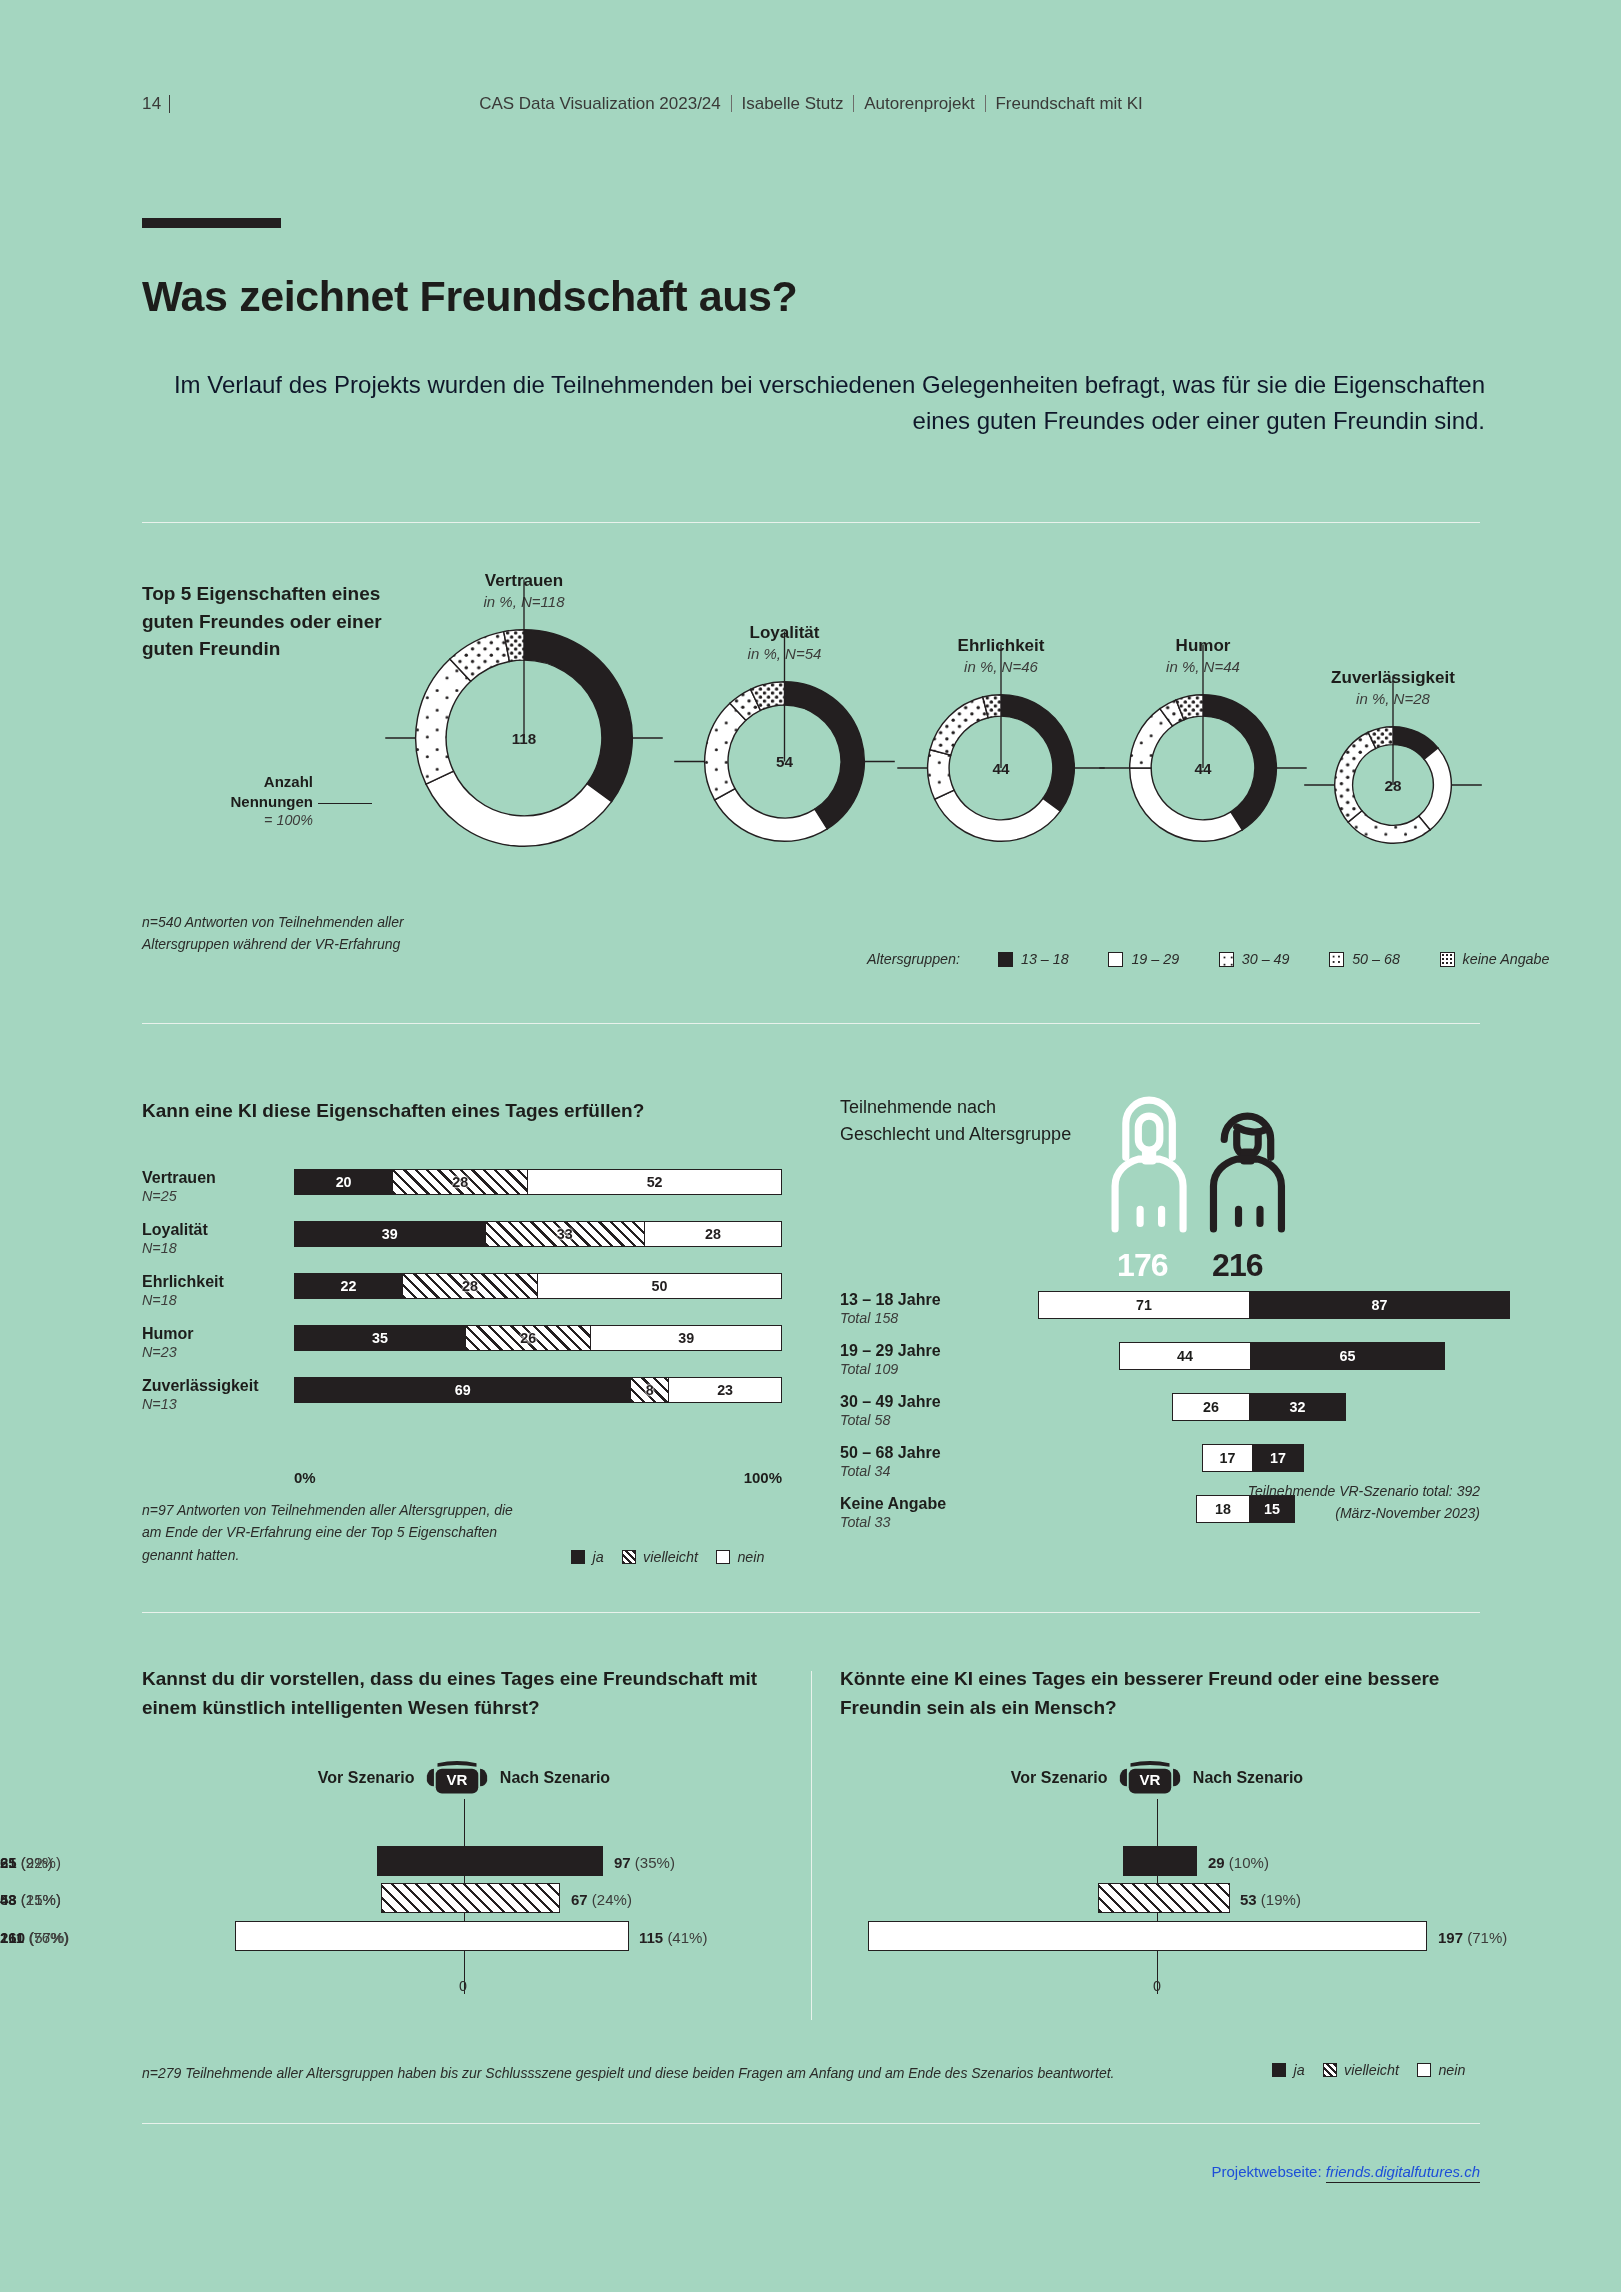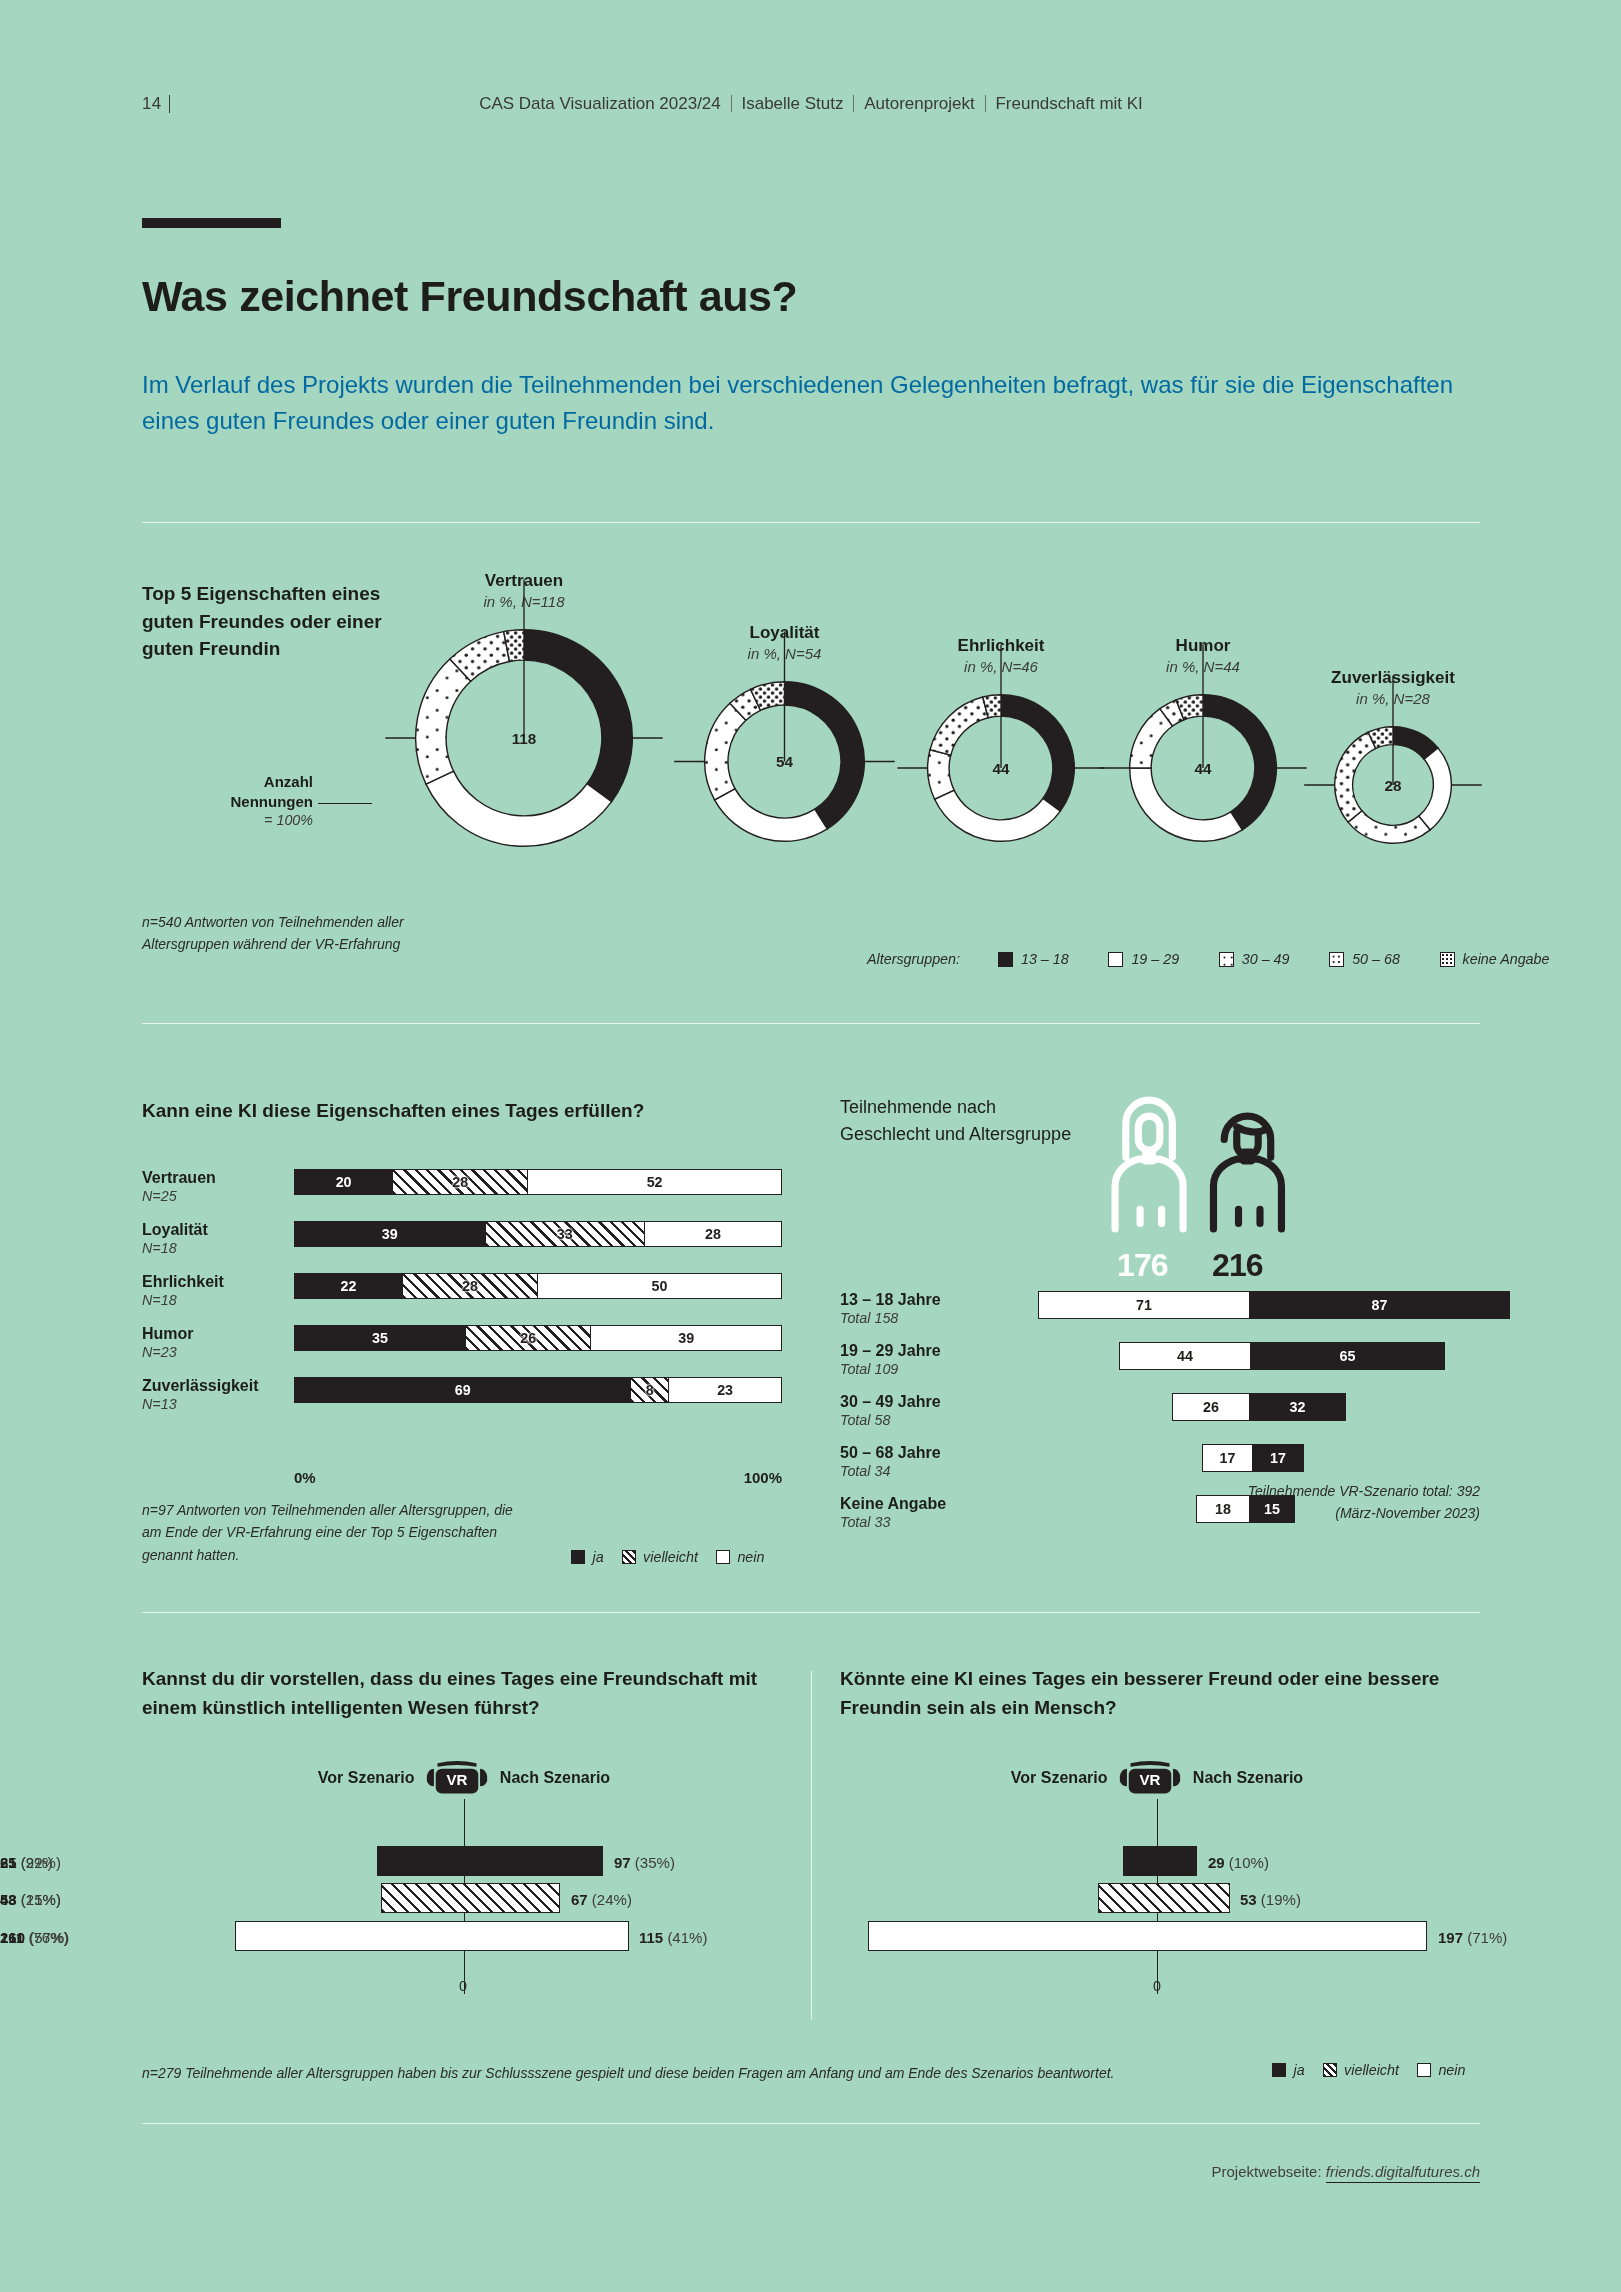--- a/index.html
+++ b/index.html
@@ -17,21 +17,21 @@
   .header { position:absolute; top:94px; left:0; width:100%; height:27px; }
   .pagenum { position:absolute; left:142px; top:0; font-size:17px; color:#3a3a38; letter-spacing:0.3px;}
   .pagenum .bar { display:inline-block; width:0.9px; height:18px; background:#3a3a38; vertical-align:-3.6px; margin-left:7.2px;}
   .hdr-right { position:absolute; right:0; left:0; top:0; text-align:center; font-size:17px; color:#3a3a38; }
   .hdr-right span { white-space:nowrap; }
   .hdr-sep { display:inline-block; width:0.9px; height:17px; background:#6d6d6a; vertical-align:-2.7px; margin:0 9.9px;}
 
   
   .rule-thick { position:absolute; left:142px; top:218px; width:139px; height:9.9px; background:#231f20;}
   h1.title { position:absolute; left:142px; top:272px; font-size:43px; font-weight:bold; letter-spacing:-0.4px;}
-  .intro { position:absolute; left:142px; top:367px; width:1343px; font-size:24px; line-height:1.5; color:#0369a1;}
+  .intro { position:absolute; left:142px; top:367px; width:1343px; font-size:24px; line-height:1.5; color:#0f172a;text-align:right;}
 
   .hr { position:absolute; left:142px; width:1338px; height:0.9px; background:#e9f2ec; }
 
   
   .sec1-title { position:absolute; left:142px; top:580px; width:260px; font-size:19px; font-weight:bold; line-height:1.45;}
   .anzahl { position:absolute; left:179px; top:772px; width:134px; text-align:right; font-size:15px; font-weight:bold; line-height:1.3;}
   .anzahl em { display:block; font-weight:normal; font-style:italic; font-size:14.3px; color:#3c3c3a;}
   .anzahl-line { position:absolute; top:803px; left:318px; width:54px; height:0.9px; background:#231f20;}
   .note1 { position:absolute; left:142px; top:912px; width:269px; font-size:14px; font-style:italic; line-height:1.55; color:#2b2b29;}
 
@@ -88,21 +88,21 @@
   .pbar .fillb { position:absolute; inset:0; background:#231f20;}
   .pbar .fillh { position:absolute; inset:0; background:repeating-linear-gradient(45deg,#231f20 0 2.3px,#fff 2.3px 8.5px); border:1.3px solid #231f20;}
   .pbar .fillw { position:absolute; inset:0; background:#fff; border:1.3px solid #231f20;}
   .plabL { position:absolute; right:0; font-size:15px; white-space:nowrap; color:#3c3c3a;}
   .plabR { position:absolute; left:0; font-size:15px; white-space:nowrap; color:#3c3c3a;}
   .plabL b,.plabR b { color:#231f20; font-size:15px;}
   .zerolab { position:absolute; font-size:14.3px; color:#2b2b29;}
   .vsep { position:absolute; left:811px; top:1671px; width:0.9px; height:349px; background:#e9f2ec;}
 
   .note3 { position:absolute; left:142px; top:2065px; font-size:14px; font-style:italic; color:#2b2b29;}
-  .footer-site { position:absolute; right:142px; top:2163px; font-size:15px; color:#404040;}
+  .footer-site { position:absolute; right:142px; top:2163px; font-size:15px; color:#1d4ed8;}
   .footer-site i { font-style:italic; border-bottom:1.3px solid #231f20; padding-bottom:1.8px;}
 </style>
 <style>
 .dot-sparse{background:#fff;background-image:radial-gradient(#231f20 1.3px, transparent 1.3px);background-size:7.2px 7.2px;background-position:0.9px 0.9px;}
 .dot-medium{background:#fff;background-image:radial-gradient(#231f20 1.3px, transparent 1.4px);background-size:5.4px 5.4px;background-position:0.9px 0.9px;}
 .dot-dense{background:#fff;background-image:radial-gradient(#231f20 1.4px, transparent 1.5px);background-size:4px 4px;}
 .hatchsw{background:repeating-linear-gradient(45deg,#231f20 0 1.8px,#fff 1.8px 4.9px);}
 </style></head>
 <body>
 

